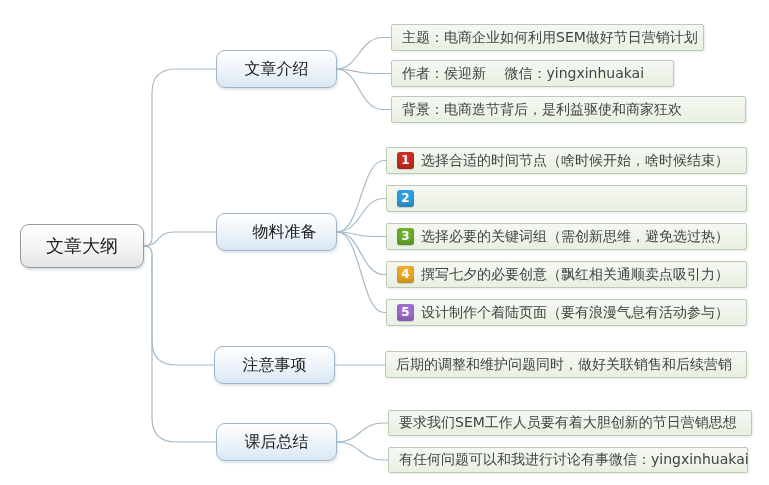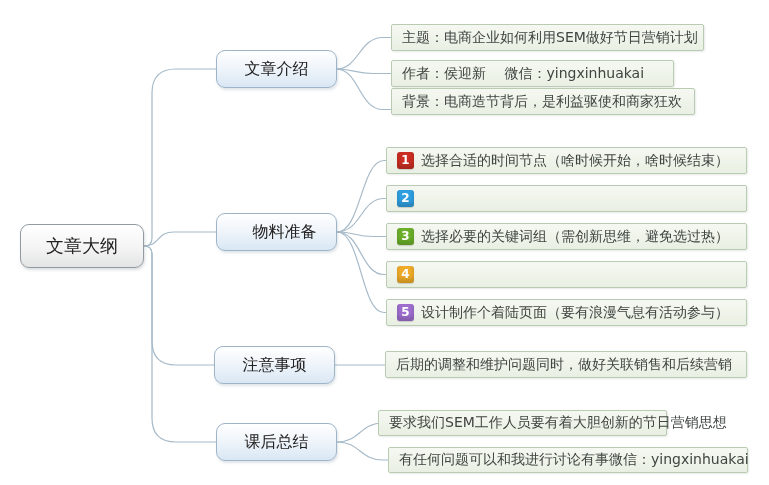--- a/index.html
+++ b/index.html
@@ -85,47 +85,48 @@
   <div class="node branch-node" style="left:216px;top:423px;">
     <span>课后总结</span>
   </div>
 
   <div class="node leaf-node" style="left:391px;top:24px;width:313px;">
     <span class="leaf-text">主题：电商企业如何利用SEM做好节日营销计划</span>
   </div>
   <div class="node leaf-node" style="left:391px;top:60px;width:283px;">
     <span class="leaf-text">作者：侯迎新　 微信：yingxinhuakai</span>
   </div>
-  <div class="node leaf-node" style="left:391px;top:88px;width:304px;">
+  <div class="node leaf-node" style="left:391px;top:96px;width:355px;">
     <span class="leaf-text">背景：电商造节背后，是利益驱使和商家狂欢</span>
   </div>
 
   <div class="node leaf-node" style="left:386px;top:147px;width:361px;">
     <span class="badge badge-1">1</span>
     <span class="leaf-text">选择合适的时间节点（啥时候开始，啥时候结束）</span>
   </div>
   <div class="node leaf-node" style="left:386px;top:185px;width:361px;">
     <span class="badge badge-2">2</span>
   </div>
   <div class="node leaf-node" style="left:386px;top:223px;width:361px;">
     <span class="badge badge-3">3</span>
     <span class="leaf-text">选择必要的关键词组（需创新思维，避免选过热）</span>
   </div>
   <div class="node leaf-node" style="left:386px;top:261px;width:361px;">
     <span class="badge badge-4">4</span>
+    <span class="leaf-text">撰写七夕的必要创意（飘红相关通顺卖点吸引力）</span>
   </div>
   <div class="node leaf-node" style="left:386px;top:299px;width:361px;">
     <span class="badge badge-5">5</span>
     <span class="leaf-text">设计制作个着陆页面（要有浪漫气息有活动参与）</span>
   </div>
 
   <div class="node leaf-node" style="left:385px;top:351px;width:362px;">
     <span class="leaf-text">后期的调整和维护问题同时，做好关联销售和后续营销</span>
   </div>
 
-  <div class="node leaf-node" style="left:378px;top:410px;width:289px;height:26px;">
+  <div class="node leaf-node" style="left:388px;top:410px;width:364px;height:26px;">
     <span class="leaf-text">要求我们SEM工作人员要有着大胆创新的节日营销思想</span>
   </div>
   <div class="node leaf-node" style="left:388px;top:447px;width:360px;height:26px;">
     <span class="leaf-text">有任何问题可以和我进行讨论有事微信：yingxinhuakai</span>
   </div>
 
 </div>
 
 </body></html>

